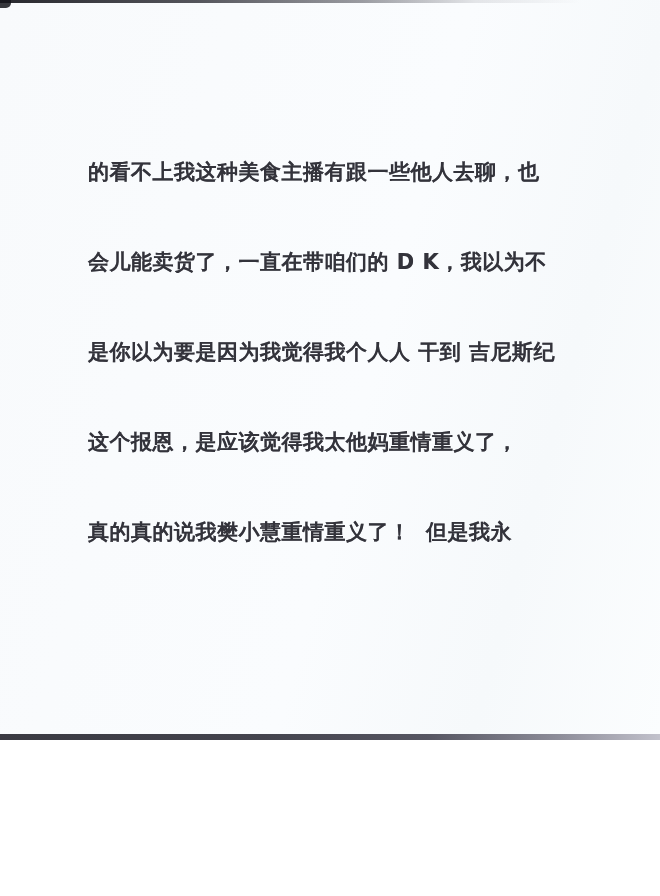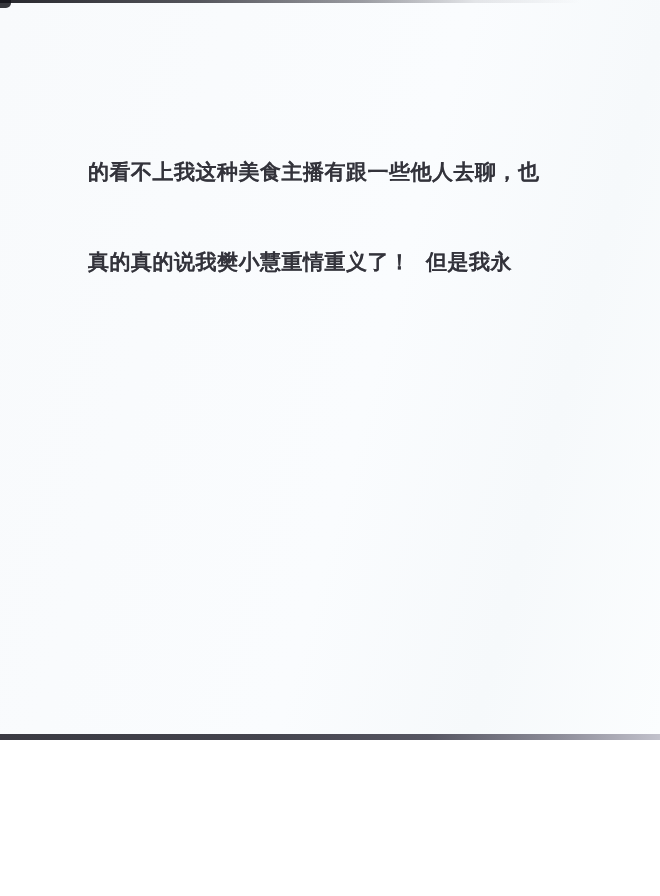--- a/index.html
+++ b/index.html
@@ -72,20 +72,23 @@
 <body>
 
 <div class="screenshot">
   <div class="edge-top"></div>
   <div class="edge-corner"></div>
 
   <div class="text-body">
 
     <div class="para">
       <div class="text-line">的看不上我这种美食主播有跟一些他人去聊，也</div>
+      <div class="text-line">会儿能卖货了，一直在带咱们的 D K，我以为不</div>
+      <div class="text-line">是你以为要是因为我觉得我个人人 干到 吉尼斯纪</div>
+      <div class="text-line">这个报恩，是应该觉得我太他妈重情重义了，</div>
       <div class="text-line">真的真的说我樊小慧重情重义了！  但是我永</div>
       
     </div>
 
     
 
     
 
     
 

